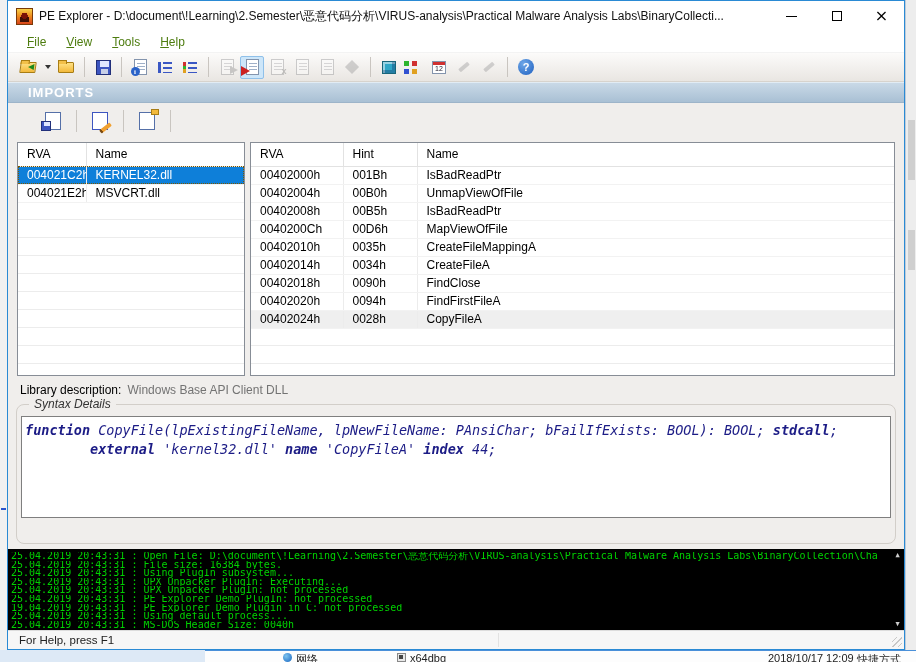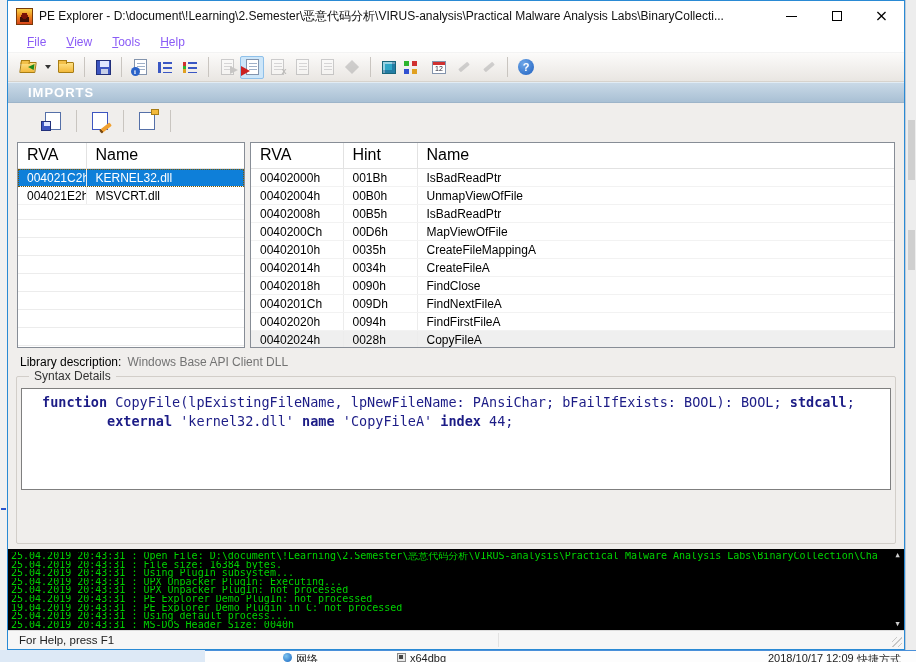--- a/index.html
+++ b/index.html
@@ -32,21 +32,21 @@
   .title-text { flex:1; font-size:12px; color:#111; white-space:nowrap; overflow:hidden; }
   .win-btns { display:flex; height:30px; flex:0 0 auto; }
   .win-btn { width:45px; height:30px; display:flex; align-items:center; justify-content:center; color:#000; }
   .glyph-min { width:11px; height:1px; background:#000; }
   .glyph-max { width:10px; height:10px; border:1px solid #000; }
   .glyph-close { font-size:16px; line-height:1; font-family:"DejaVu Sans", sans-serif; }
 
   
   .menubar { height:22px; background:#fff; display:flex; align-items:center; padding-left:10px; gap:2px;
              border-bottom:1px solid #f3f3f3; flex:0 0 auto; }
-  .menu-item { padding:3px 9px; color:#8b5cf6; }
+  .menu-item { padding:3px 9px; color:#4d7c0f; }
   .menu-item u { text-decoration:underline; }
 
   
   .toolbar { height:29px; background:linear-gradient(180deg,#fcfbfa,#e9e6e2); border-bottom:1px solid #d7d3cd;
              display:flex; align-items:center; padding-left:8px; gap:1px; flex:0 0 auto; }
   .tsep { width:1px; height:20px; background:#c9c5c0; margin:0 5px; }
   .ti { width:24px; height:23px; display:flex; align-items:center; justify-content:center;
         position:relative; border:1px solid transparent; border-radius:2px; }
   .ti.active { background:#cde6f9; border-color:#8fc0e9; }
   .ti.disabled { opacity:.42; filter:grayscale(.9); }
@@ -102,38 +102,38 @@
   .hand { position:absolute; right:-5px; top:-4px; width:8px; height:6px; background:#f2b93b; border:1px solid #a87d14; }
 
   
   .panels { flex:1 1 auto; display:flex; gap:5px; padding:4px 9px 2px 9px; min-height:0; }
   .panel { background:#fff; border:1px solid #878d96; overflow:hidden; position:relative; }
   .panel-left { width:228px; flex:0 0 auto; }
   .panel-right { flex:1 1 auto; }
   .rowfill { position:absolute; left:0; right:0; top:23px; bottom:0;
              background:repeating-linear-gradient(to bottom,#fff 0 17px,#ececec 17px 18px); }
   table { border-collapse:collapse; width:100%; table-layout:fixed; position:relative; }
-  th { text-align:left; font-weight:normal; font-size:16px; padding:3px 9px 4px 9px; background:#fff;
+  th { text-align:left; font-weight:normal; font-size:12px; padding:3px 9px 4px 9px; background:#fff;
        border-right:1px solid #e2e2e2; border-bottom:1px solid #e2e2e2; height:23px; white-space:nowrap; overflow:hidden; }
   th:last-child { border-right:none; }
   td { font-size:12px; padding:1px 9px; height:18px; background:#fff; border-right:1px solid #ececec; border-bottom:1px solid #f2f2f2; white-space:nowrap; overflow:hidden; }
   td:last-child { border-right:none; }
   tr.selected td { background:#0e7fd9; color:#fff; }
   tr.selected { outline:1px dotted #7a5800; outline-offset:-1px; }
   tr.hl td { background:#efefef; }
 
   
   .library-row { height:24px; display:flex; align-items:center; padding:0 12px; gap:6px; flex:0 0 auto; }
   .library-value { color:#737373; }
 
   
-  .fieldset { flex:0 0 auto; margin:2px 8px 5px 8px; height:168px; border:1px solid #d2cec9; border-radius:2px; position:relative; }
+  .fieldset { flex:0 0 auto; margin:2px 8px 5px 8px; height:140px; border:1px solid #d2cec9; border-radius:8px; position:relative;font-style:italic; }
   .fieldset-legend { position:absolute; top:-8px; left:12px; background:#f0eeec; padding:0 5px; font-size:12px; color:#333; }
   .codebox { position:absolute; left:4px; right:4px; top:11px; height:102px; background:#fff; border:1px solid #7f7f7f;
-             padding:4px 2px 4px 20px; font-family:"DejaVu Sans Mono","Liberation Mono",monospace; font-size:13.5px;
+             padding:4px 2px 4px 3px; font-family:"DejaVu Sans Mono","Liberation Mono",monospace; font-size:13.5px;
              line-height:19px; color:#1c1c86; white-space:pre; overflow:hidden; }
   .codebox b { font-weight:bold; }
 
   
   .log { flex:0 0 auto; height:81px; background:#000; position:relative; overflow:hidden;
          font-family:"DejaVu Sans Mono","Liberation Mono",monospace; font-size:10px; color:#00d200;
          padding:3px 14px 2px 3px; white-space:nowrap; }
   .log-line { line-height:8.6px; height:8.6px; overflow:hidden; }
   .log-scroll { position:absolute; right:0; top:0; bottom:0; width:13px; display:flex; flex-direction:column;
                 justify-content:space-between; align-items:center; color:#cfcfcf; font-size:7px; padding:2px 0; background:#000; }
@@ -379,25 +379,20 @@
               <td>00402014h</td>
               <td>0034h</td>
               <td>CreateFileA</td>
             </tr>
             <tr>
               <td>00402018h</td>
               <td>0090h</td>
               <td>FindClose</td>
             </tr>
             <tr>
-              <td>0040201Ch</td>
-              <td>009Dh</td>
-              <td>FindNextFileA</td>
-            </tr>
-            <tr>
               <td>00402020h</td>
               <td>0094h</td>
               <td>FindFirstFileA</td>
             </tr>
             <tr class="hl">
               <td>00402024h</td>
               <td>0028h</td>
               <td>CopyFileA</td>
             </tr>
           </tbody>

